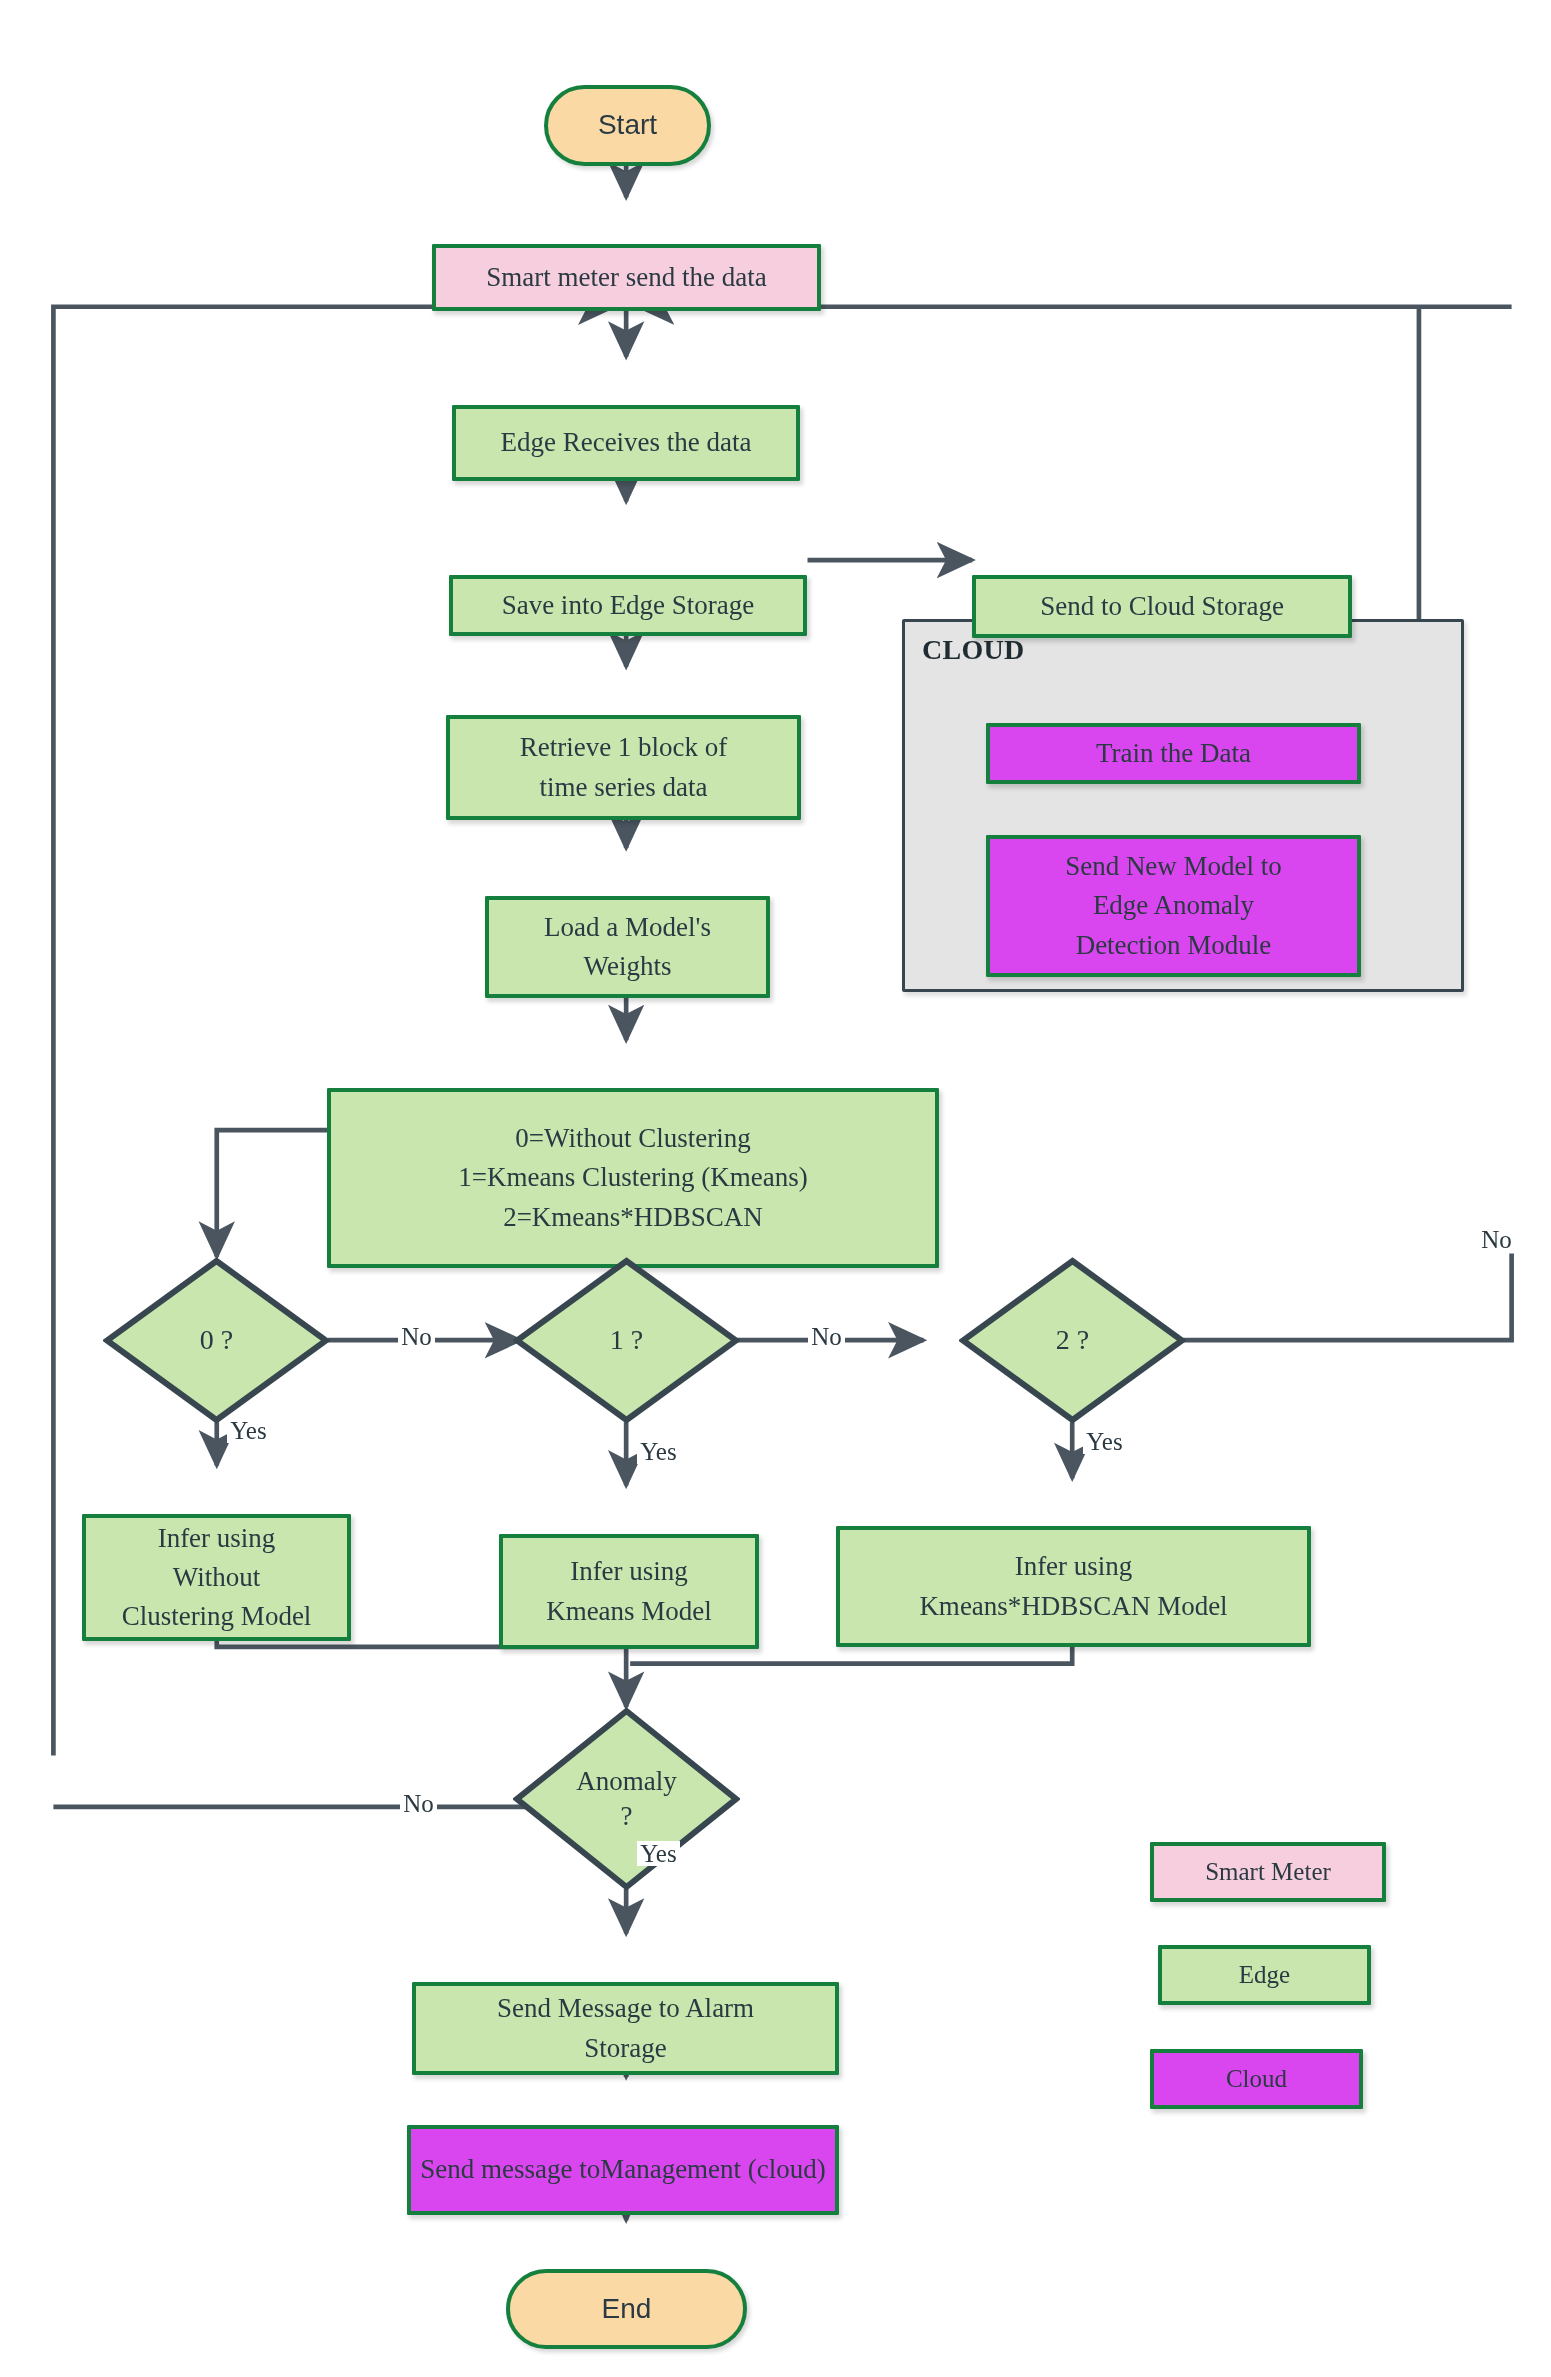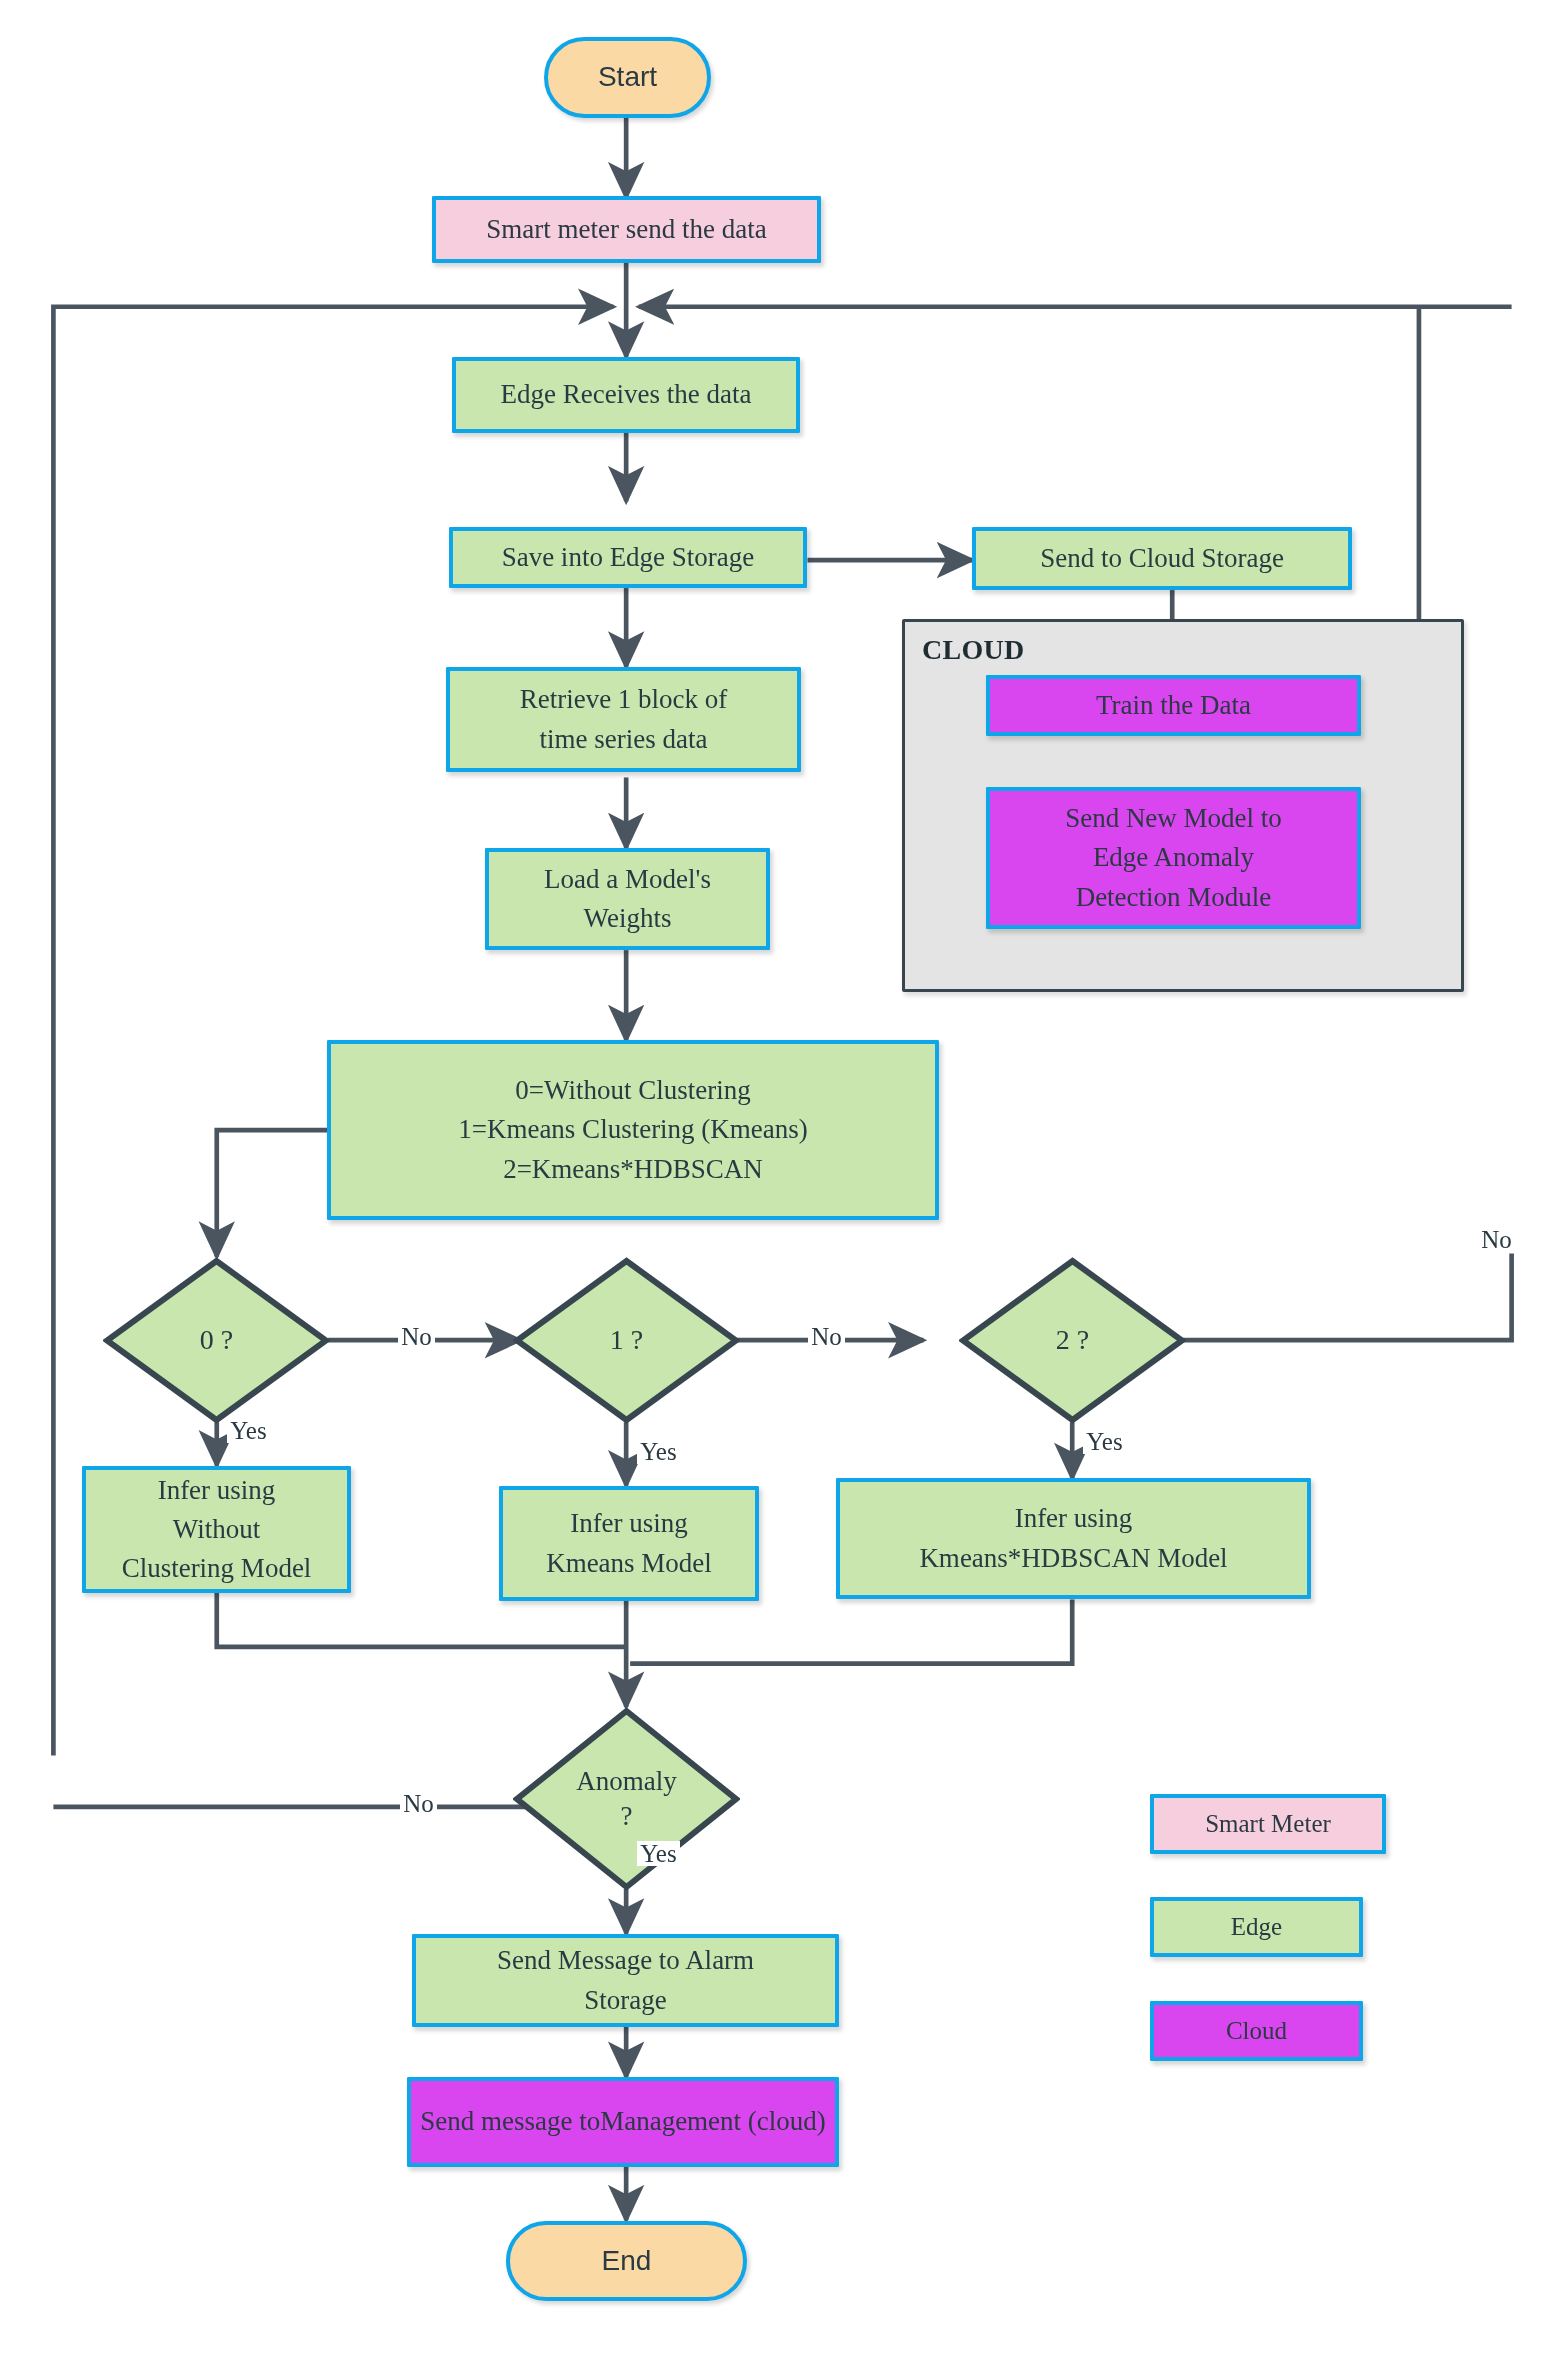--- a/index.html
+++ b/index.html
@@ -22,24 +22,25 @@
     height: 2377px;
     pointer-events: none;
   }
   .node {
     position: absolute;
     box-sizing: border-box;
     display: flex;
     align-items: center;
     justify-content: center;
     text-align: right;
-    border: 4px solid #0ea5e9;
+    border: 4px solid #15803d;
     color: #2b3a42;
     line-height: 1.45;
     box-shadow: 2.7px 3.3px 4.7px rgba(0,0,0,0.16);
+    margin-top: 48px;
   }
   .rect { border-radius: 1.3px; }
   .edge-fill    { background: #c8e6ae; }
   .cloud-fill   { background: #d946ef; }
   .meter-fill   { background: #f6cede; }
   .term-fill    { background: #fbd9a5; }
   .terminator {
     border-radius: 666px;
     border-width: 4.7px;
   }
@@ -272,21 +273,21 @@
   <div class="wire-label" style="left:227px; top:1418px; font-size:25px;">Yes</div>
   <div class="wire-label" style="left:637px; top:1439px; font-size:25px;">Yes</div>
   <div class="wire-label" style="left:1083px; top:1429px; font-size:25px;">Yes</div>
   <div class="wire-label" style="left:400px; top:1791px; font-size:25px;">No</div>
   <div class="wire-label" style="left:637px; top:1841px; font-size:25px;">Yes</div>
 
   <div class="legend-item" style="left:1150px; top:1794px; width:213px; height:267px;">
     <div class="node rect meter-fill" style="position:absolute; left:0; top:0; width:236px; height:60px; font-size:25px;">
       <span>Smart Meter</span>
     </div>
-    <div class="node rect edge-fill" style="position:absolute; left:0; top:103px; width:213px; height:60px; font-size:25px;">
+    <div class="node rect edge-fill" style="position:absolute; left:8px; top:103px; width:213px; height:60px; font-size:25px;">
       <span>Edge</span>
     </div>
     <div class="node rect cloud-fill" style="position:absolute; left:0; top:207px; width:213px; height:60px; font-size:25px;">
       <span>Cloud</span>
     </div>
   </div>
 
 </div>
 
 

